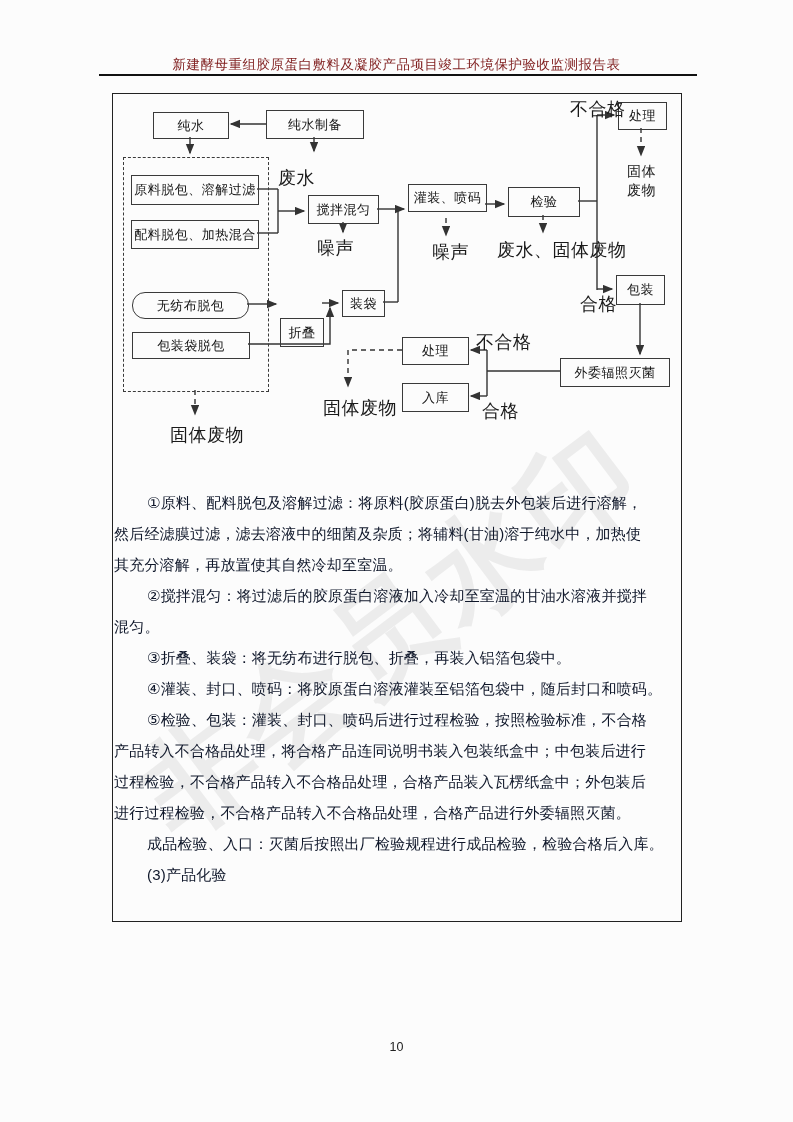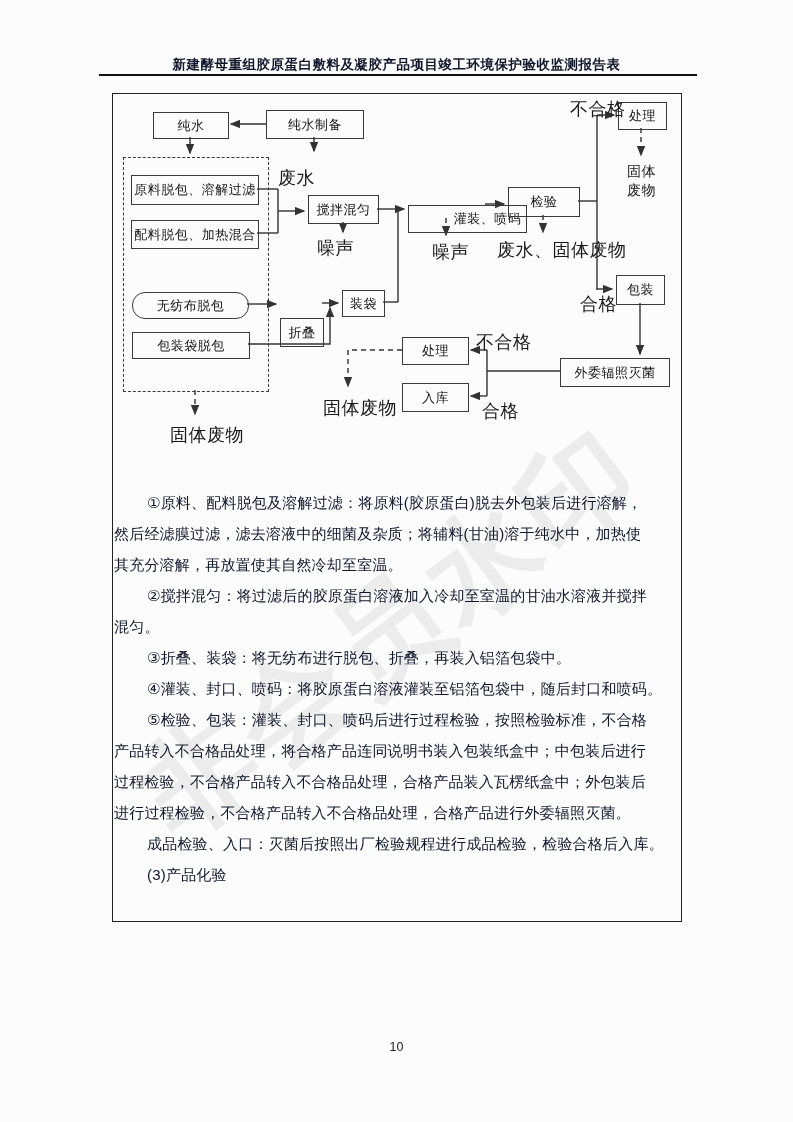--- a/index.html
+++ b/index.html
@@ -1,20 +1,20 @@
 <!DOCTYPE html>
 <html><head>
 <meta charset="utf-8">
 <style>
   html,body{margin:0;padding:0;background:#e8e8e8;}
   .page{position:relative;width:793px;height:1122px;background:#fcfcfc;overflow:hidden;
         font-family:"Liberation Sans","DejaVu Sans",sans-serif;color:#1c1c1c;}
   
   .hdr{position:absolute;top:56px;left:0;width:793px;text-align:center;
-       font-size:13.5px;font-weight:bold;letter-spacing:.5px;color:#0f172a;}
+       font-size:13.5px;font-weight:normal;letter-spacing:.5px;color:#7f1d1d;}
   .hdr-rule{position:absolute;top:74px;left:99px;width:598px;height:2px;background:#111;}
   
   .outer{position:absolute;left:112px;top:93px;width:568px;height:827px;
          border:1.6px solid #222;}
   
   .wm{position:absolute;left:155px;top:735px;font-size:112px;font-weight:bold;
       color:#ececec;white-space:nowrap;transform:rotate(-37deg);transform-origin:0 50%;
       z-index:0;letter-spacing:6px;user-select:none;}
   
   .fc{position:absolute;left:112px;top:90px;width:570px;height:362px;z-index:2;}
@@ -95,21 +95,21 @@
       </g>
     </svg>
 
     <div class="dashedbox" style="left:11px;top:67px;width:144px;height:233px;"></div>
 
     <div class="box" style="left:41px;top:22px;width:74px;height:25px;">纯水</div>
     <div class="box" style="left:154px;top:20px;width:96px;height:27px;">纯水制备</div>
     <div class="box" style="left:19px;top:85px;width:126px;height:28px;">原料脱包、溶解过滤</div>
     <div class="box" style="left:19px;top:130px;width:126px;height:27px;">配料脱包、加热混合</div>
     <div class="box" style="left:196px;top:105px;width:69px;height:27px;">搅拌混匀</div>
-    <div class="box" style="left:296px;top:115px;width:77px;height:26px;padding-left:40px;">灌装、喷码</div>
+    <div class="box" style="left:296px;top:94px;width:77px;height:26px;">灌装、喷码</div>
     <div class="box" style="left:396px;top:97px;width:70px;height:28px;">检验</div>
     <div class="box" style="left:506px;top:12px;width:47px;height:26px;">处理</div>
     <div class="box" style="left:504px;top:185px;width:47px;height:28px;">包装</div>
     <div class="box" style="left:20px;top:202px;width:115px;height:25px;border-radius:13px;">无纺布脱包</div>
     <div class="box" style="left:168px;top:200px;width:42px;height:27px;margin-top:28px;">折叠</div>
     <div class="box" style="left:230px;top:200px;width:41px;height:25px;">装袋</div>
     <div class="box" style="left:20px;top:242px;width:116px;height:25px;">包装袋脱包</div>
     <div class="box" style="left:290px;top:247px;width:65px;height:26px;">处理</div>
     <div class="box" style="left:290px;top:293px;width:65px;height:27px;">入库</div>
     <div class="box" style="left:448px;top:268px;width:108px;height:27px;">外委辐照灭菌</div>

